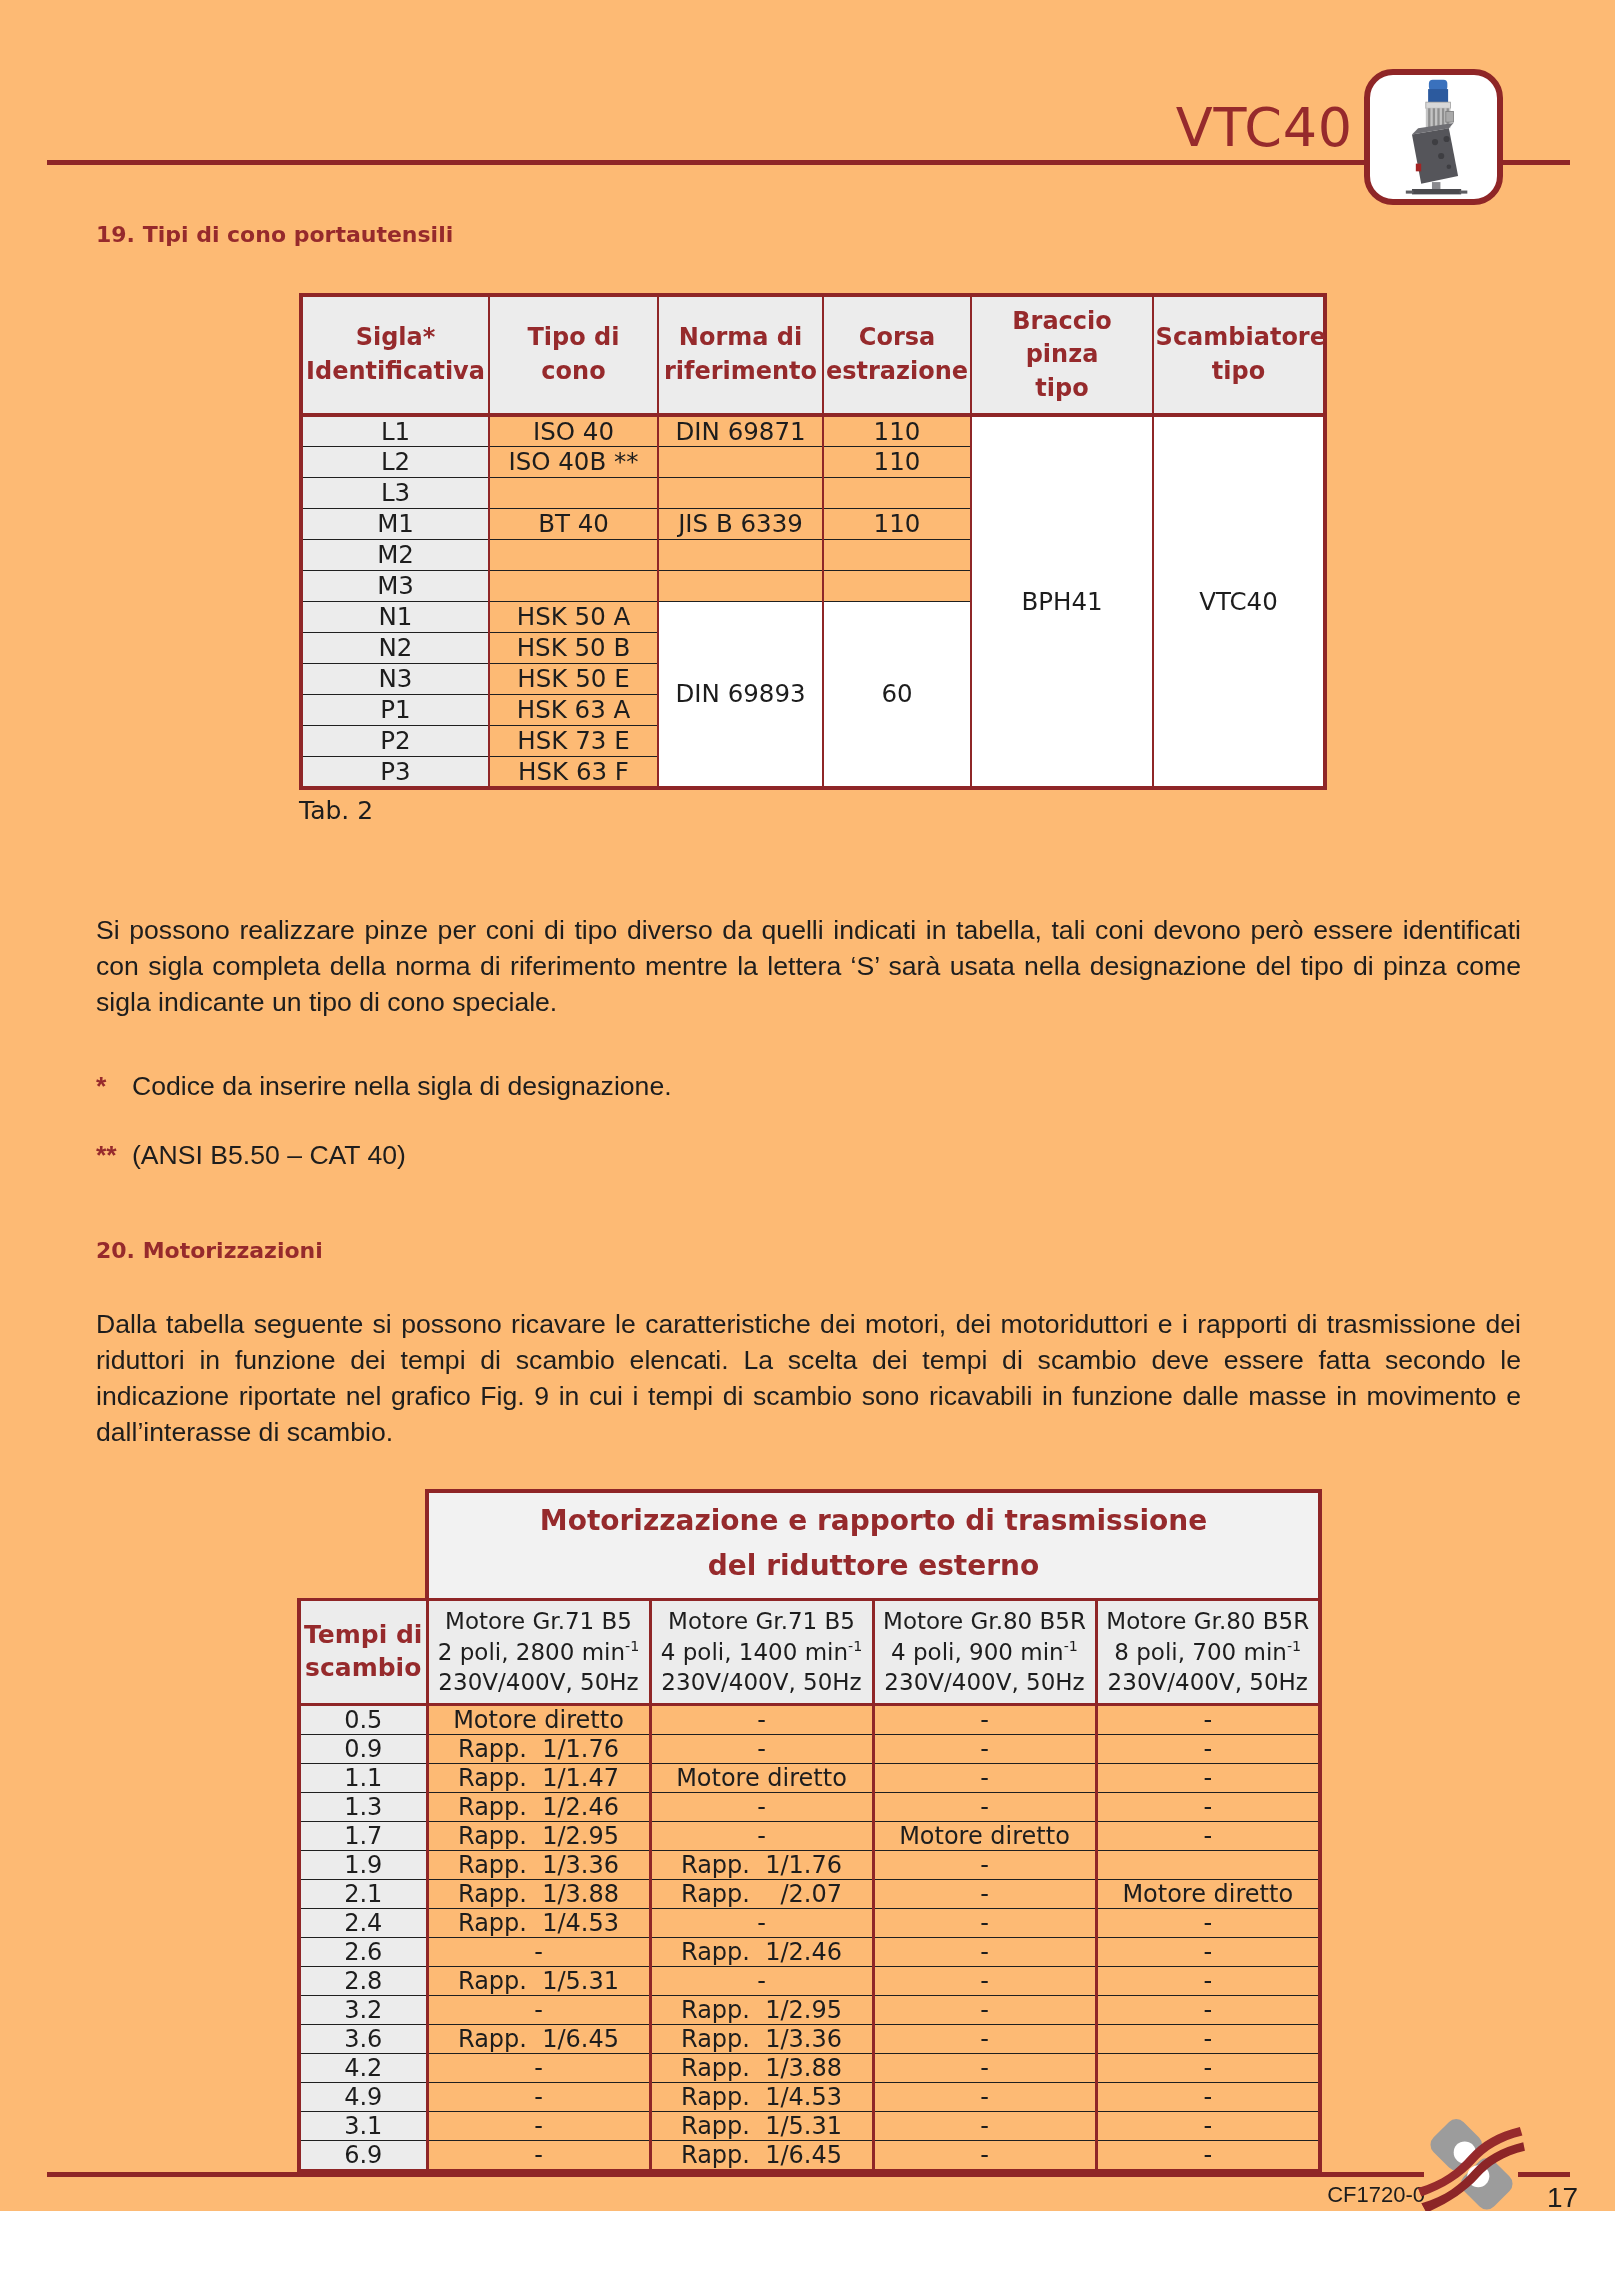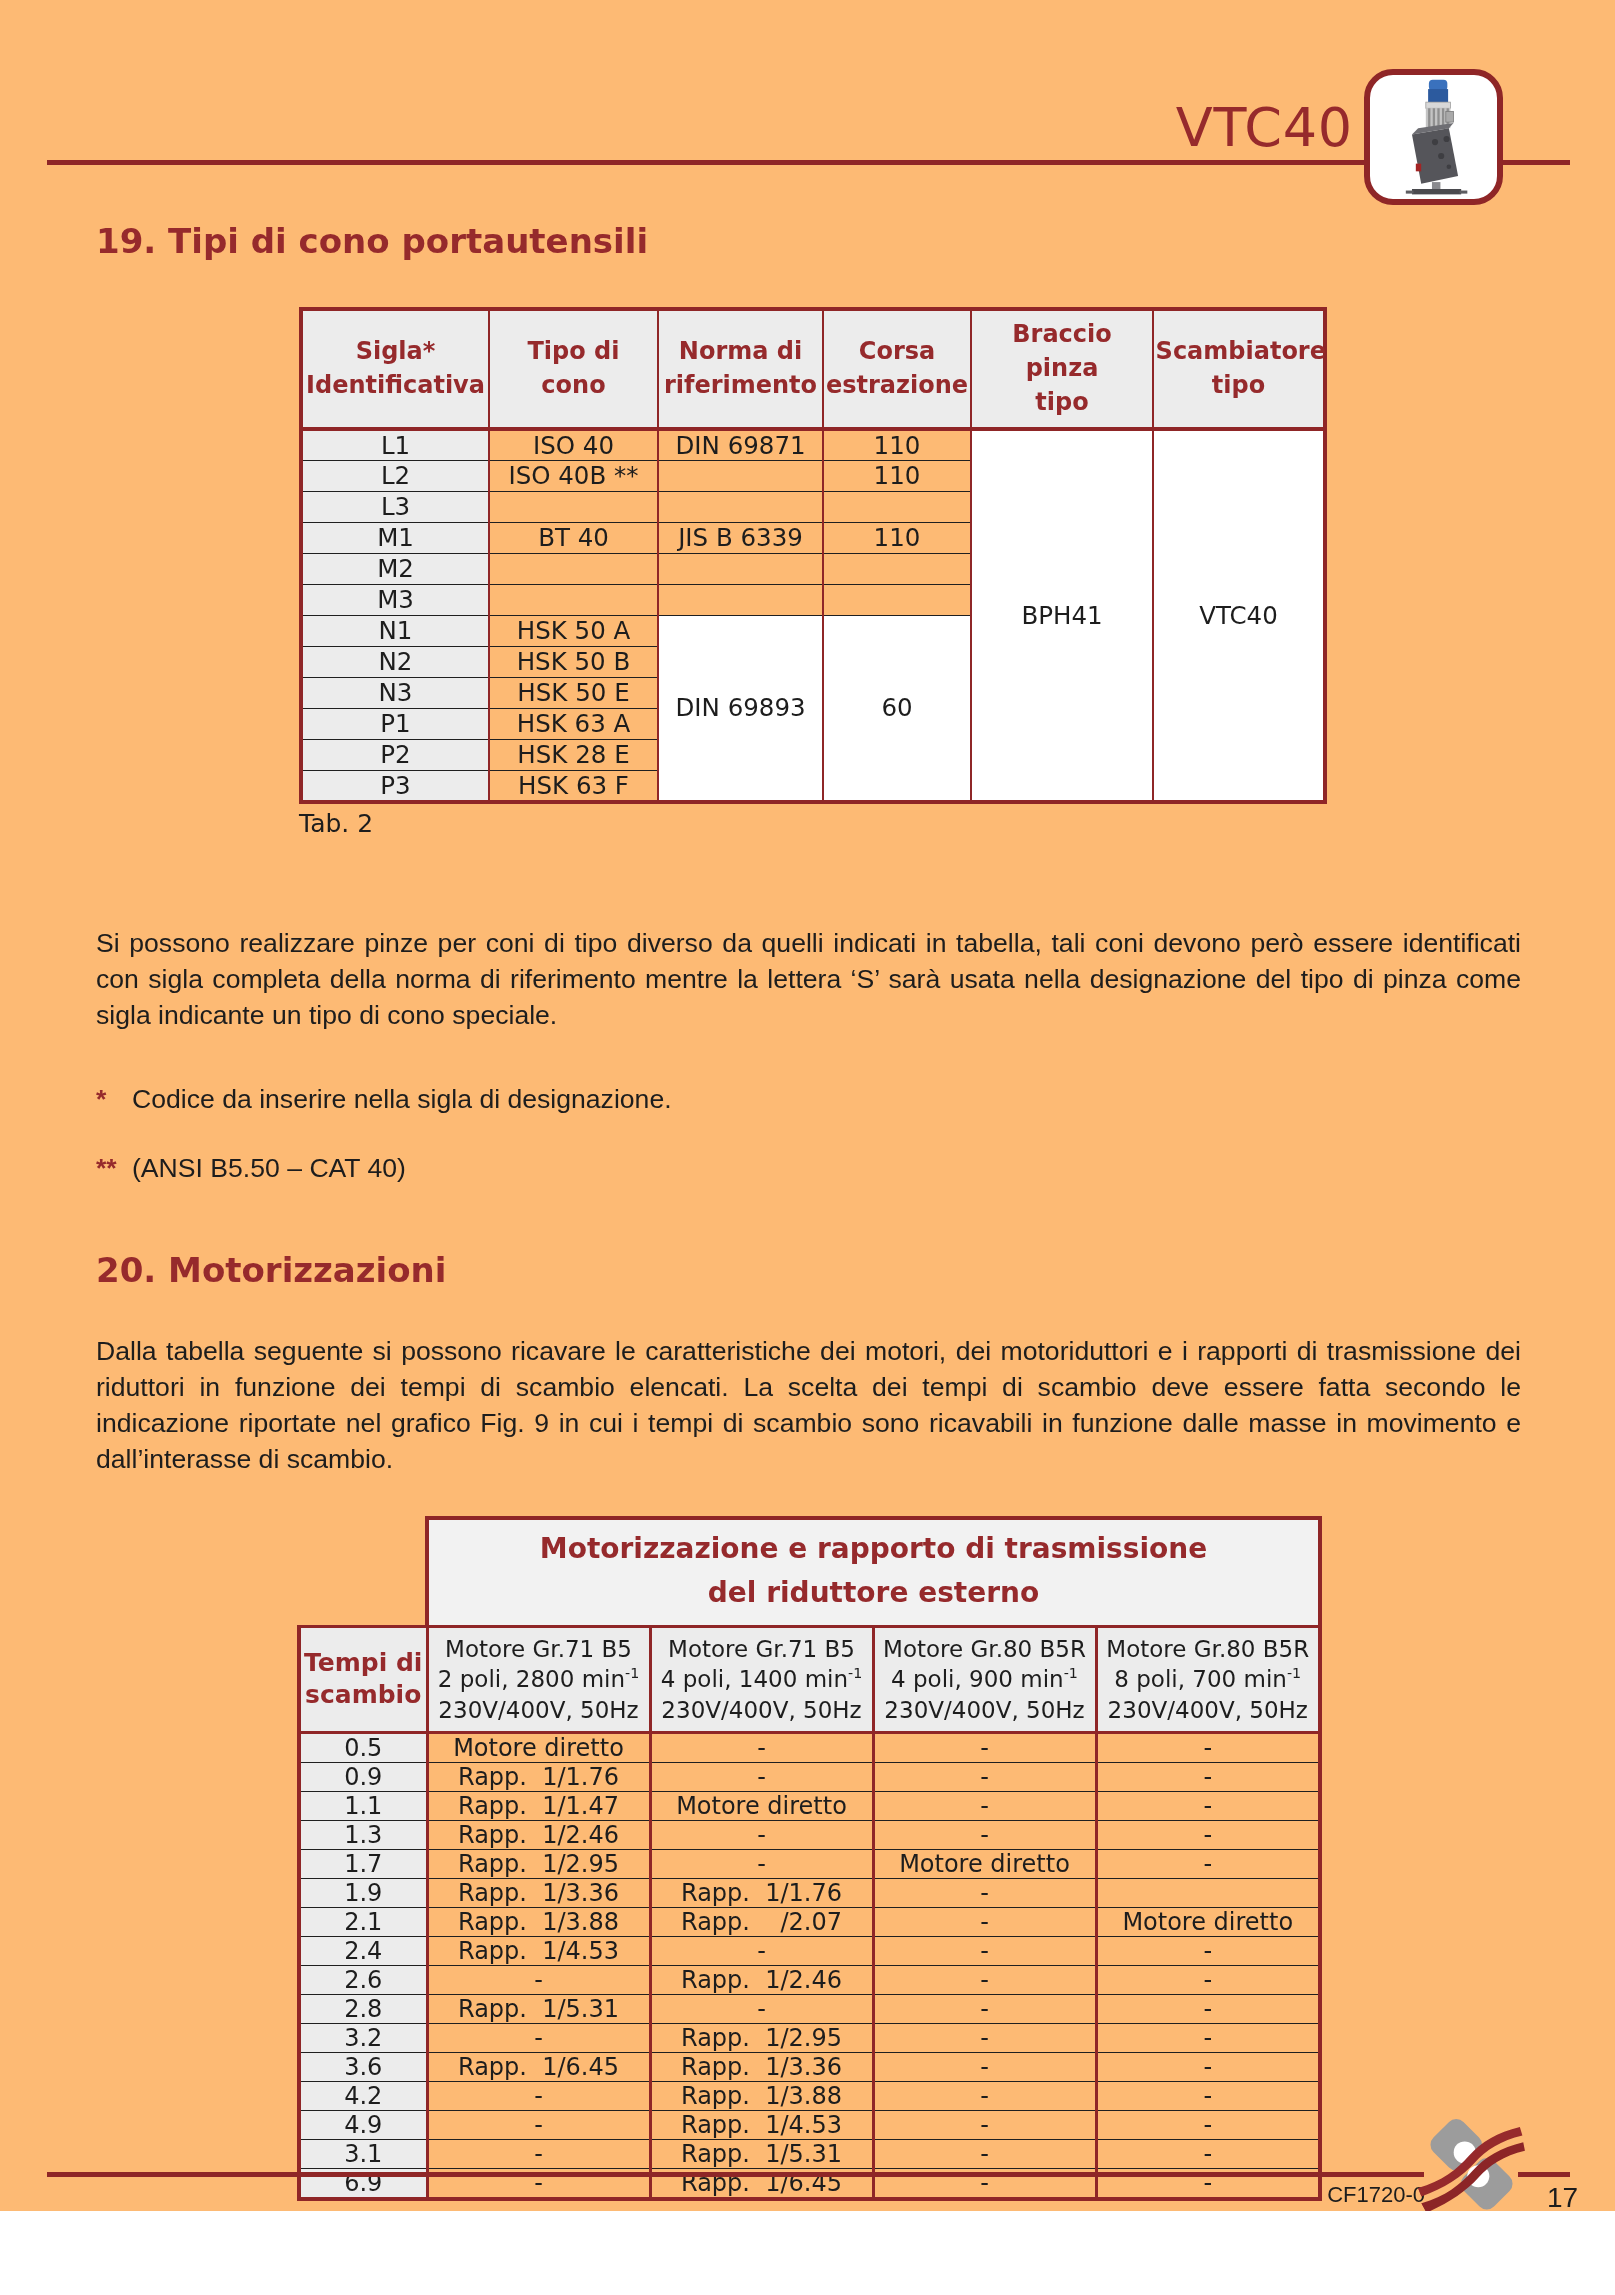--- a/index.html
+++ b/index.html
@@ -19,21 +19,21 @@
 
   
   .top-rule{position:absolute;left:47px;top:160px;width:1523px;height:4.9px;background:var(--red-border);}
   .vtc-title{position:absolute;top:101px;right:263px;font-size:54px;line-height:1;color:var(--red);letter-spacing:0.8px;}
   .logo-box{
     position:absolute;left:1364px;top:69px;width:139px;height:136px;background:#fff;
     border:6.5px solid var(--red-border);border-radius:29px;z-index:2;display:flex;align-items:center;justify-content:center;
   }
 
   
-  .h-sec{color:var(--red);font-weight:bold;font-size:34px;margin:0 0 0 96px;line-height:1.15;}
+  .h-sec{color:var(--red);font-weight:bold;font-size:22px;margin:0 0 0 96px;line-height:1.15;}
   #h19{padding-top:222px;}
   #h20{margin-top:67px;}
   .para{
     font-family:"Liberation Sans",sans-serif;
     margin:0 95px 0 96px;font-size:26.6px;line-height:36px;text-align:justify;color:var(--ink);
   }
   #p1{margin-top:87px;}
   #p2{margin-top:43px;}
   .footnote{margin:0 95px 0 96px;font-family:"Liberation Sans",sans-serif;font-size:26.6px;color:var(--ink);}
   #note1{margin-top:51px;}
@@ -219,21 +219,21 @@
       <tr>
         <td class="sig">N3</td>
         <td>HSK 50 E</td>
       </tr>
       <tr>
         <td class="sig">P1</td>
         <td>HSK 63 A</td>
       </tr>
       <tr>
         <td class="sig">P2</td>
-        <td>HSK 28 E</td>
+        <td>HSK 73 E</td>
       </tr>
       <tr>
         <td class="sig">P3</td>
         <td>HSK 63 F</td>
       </tr>
     </tbody>
   </table>
   <div class="tab-caption">Tab. 2</div>
 
   <p class="para" id="p1">Si possono realizzare pinze per coni di tipo diverso da quelli indicati in tabella, tali coni devono però essere identificati con sigla completa della norma di riferimento mentre la lettera ‘S’ sarà usata nella designazione del tipo di pinza come sigla indicante un tipo di cono speciale.</p>

